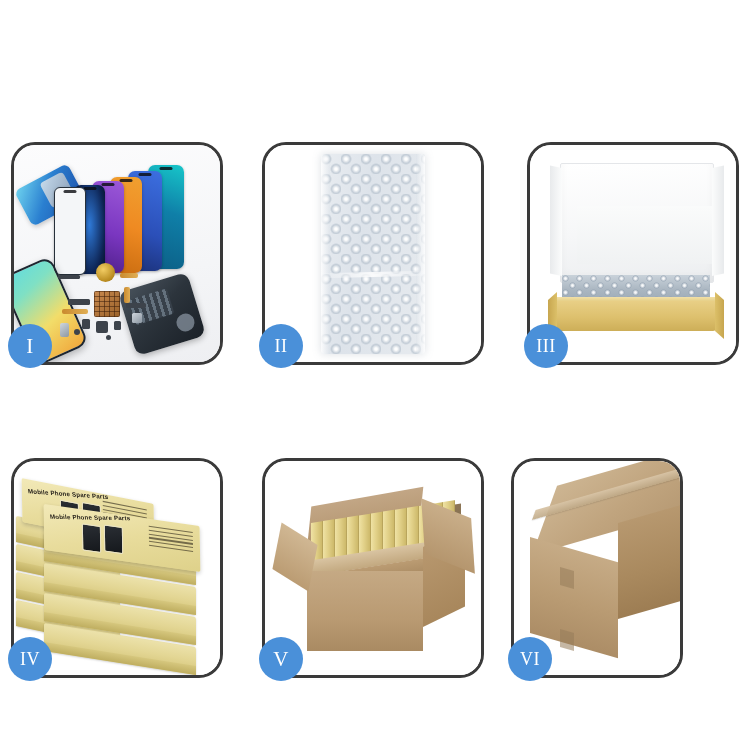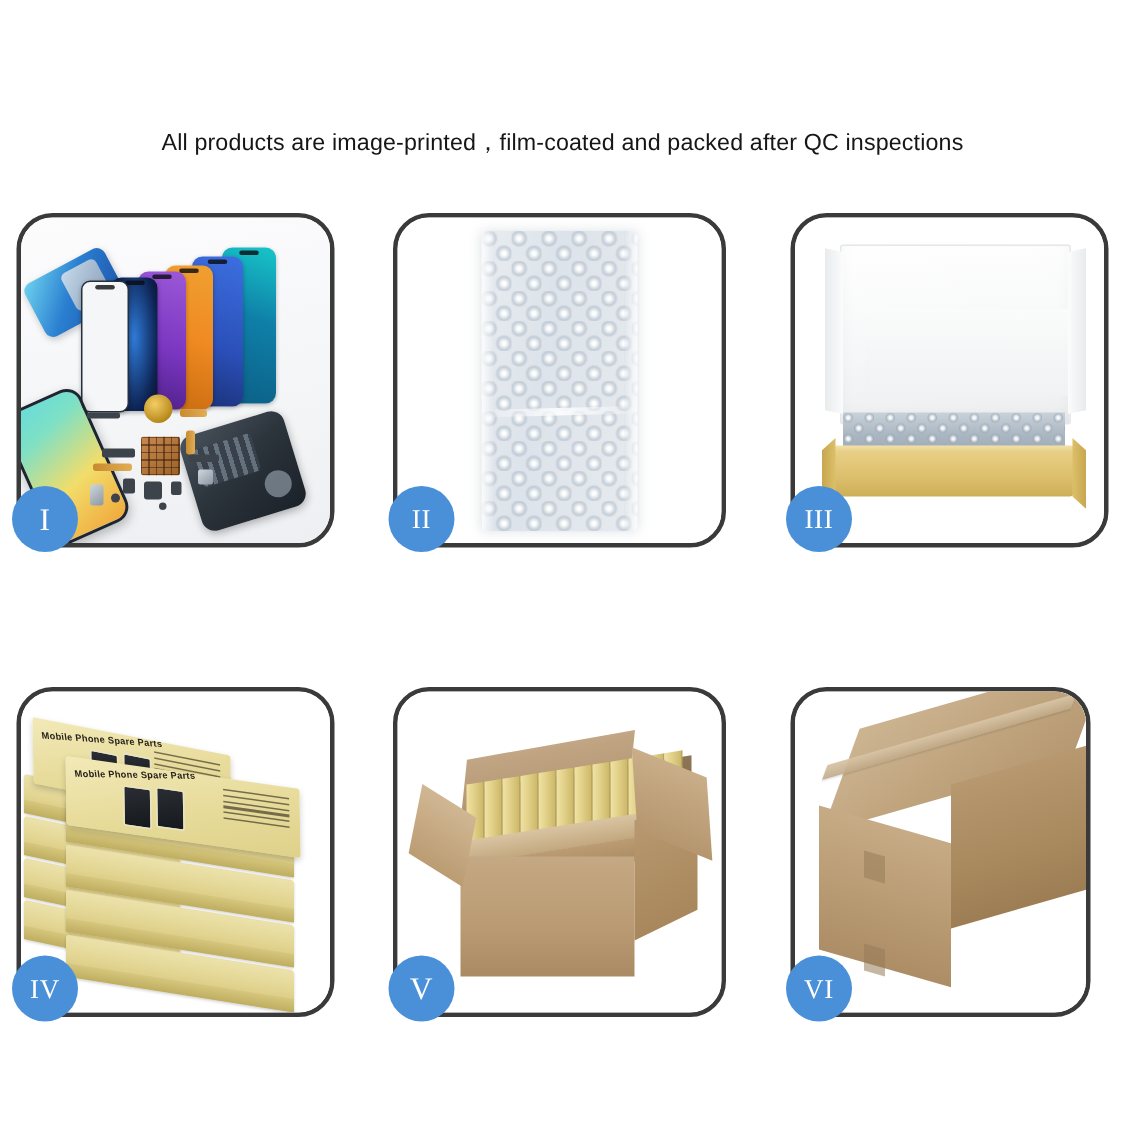--- a/index.html
+++ b/index.html
@@ -70,21 +70,21 @@
     position: absolute;
     inset: 0;
     border-radius: 21px;
     overflow: hidden;
   }
   .p1 { left: 11px;  top: 142px; width: 212px; height: 223px; }
   .p2 { left: 262px; top: 142px; width: 222px; height: 223px; }
   .p3 { left: 527px; top: 142px; width: 212px; height: 223px; }
   .p4 { left: 11px;  top: 458px; width: 212px; height: 220px; }
   .p5 { left: 262px; top: 458px; width: 222px; height: 220px; }
-  .p6 { left: 527px; top: 458px; width: 200px; height: 220px; }
+  .p6 { left: 511px; top: 458px; width: 172px; height: 220px; }
 
   
   .badge {
     position: absolute;
     left: -6px;
     bottom: -6px;
     width: 44px;
     height: 44px;
     border-radius: 50%;
     background: #4a90d9;
@@ -413,21 +413,20 @@
     position: absolute; left: 96px; top: -6px; width: 74px; height: 26px;
     background: linear-gradient(180deg,rgba(255,255,255,.75),rgba(235,238,240,.25));
     transform: skewY(-18deg) skewX(-20deg);
     border-radius: 2px;
   }
 </style>
 </head>
 <body>
 
 <div class="header">
-  <div class="subtitle">All products are image-printed，film-coated and packed after QC inspections</div>
 </div>
 
 <div class="grid">
 
   <div class="panel p1">
     <div class="panel-inner">
       <div class="scene">
         <div class="film"></div>
         <div class="phone-stack">
           <div class="ph a">

